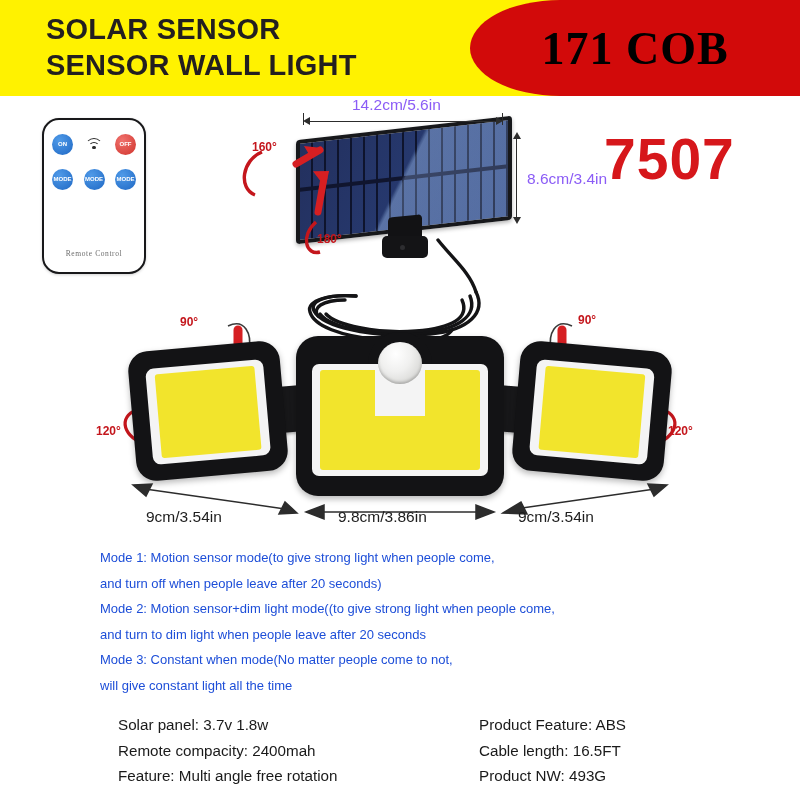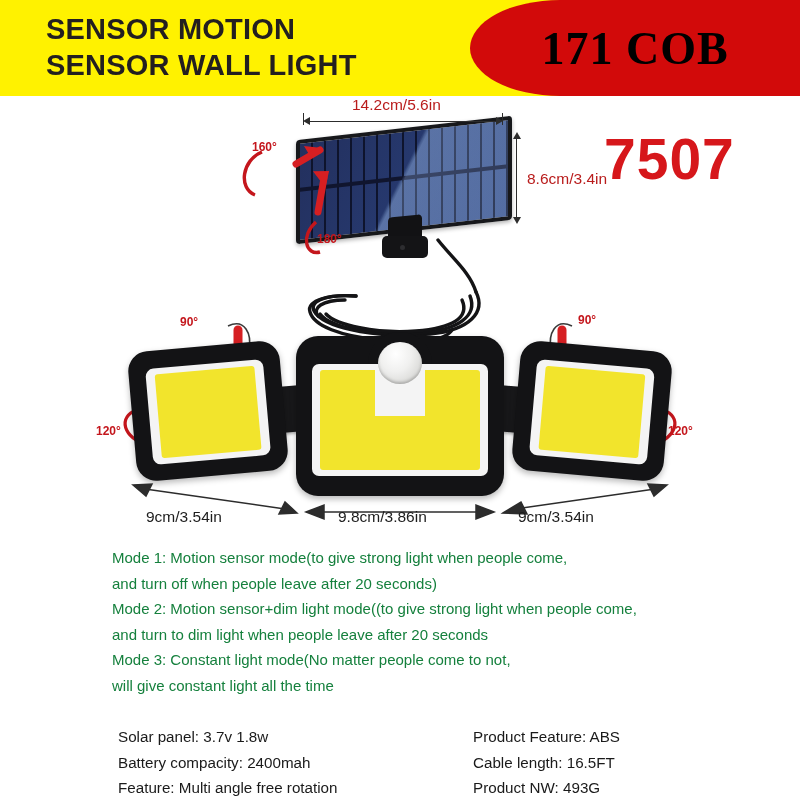--- a/index.html
+++ b/index.html
@@ -103,21 +103,21 @@
   .solar-base:after{content:"";position:absolute;left:18px;top:9px;
     width:5px;height:5px;border-radius:50%;background:#2d2d30;}
 
   
   .dim-top{position:absolute;left:303px;top:116px;width:200px;height:10px;}
   .dim-line-h{position:absolute;top:5px;left:6px;right:6px;height:1.4px;background:#2c2c2c;}
   .arw{position:absolute;width:0;height:0;}
   .arw-l{left:0;top:1.2px;border-top:4.2px solid transparent;border-bottom:4.2px solid transparent;border-right:7px solid #2c2c2c;}
   .arw-r{right:0;top:1.2px;border-top:4.2px solid transparent;border-bottom:4.2px solid transparent;border-left:7px solid #2c2c2c;}
   .dim-tick{position:absolute;width:1.4px;height:12px;background:#2c2c2c;top:-3px;}
-  .lbl-dim{position:absolute;font-size:15.5px;color:#b91c1c;
+  .lbl-dim{position:absolute;font-size:15.5px;color:#8b5cf6;
     font-family:"Liberation Sans", sans-serif;white-space:nowrap;}
 
   
   .dim-right{position:absolute;left:512px;top:132px;width:10px;height:92px;}
   .dim-line-v{position:absolute;left:4px;top:6px;bottom:6px;width:1.4px;background:#2c2c2c;}
   .arw-u{left:0.5px;top:0;border-left:4.2px solid transparent;border-right:4.2px solid transparent;border-bottom:7px solid #2c2c2c;}
   .arw-d{left:0.5px;bottom:0;border-left:4.2px solid transparent;border-right:4.2px solid transparent;border-top:7px solid #2c2c2c;}
 
   
   .lamps{position:absolute;left:120px;top:330px;width:560px;height:170px;}
@@ -158,49 +158,76 @@
   .ang-180{left:317px;top:232px;text-align:right;}
   .ang-90L{left:180px;top:315px;}
   .ang-120L{left:96px;top:424px;}
   .ang-90R{left:578px;top:313px;}
   .ang-120R{left:668px;top:424px;}
   .lbl-b{position:absolute;font-size:15.5px;color:#1d1d1d;white-space:nowrap;
     font-family:"Liberation Sans", sans-serif;}
 
   
   .modes{
-    position:absolute;left:112px;top:545px;width:600px;
-    font-size:15px;line-height:25.5px;color:#15803d;
+    position:absolute;left:100px;top:545px;width:600px;
+    font-size:13px;line-height:25.5px;color:#1d4ed8;
     font-family:"Liberation Sans", sans-serif;
   }
   .modes p{margin:0;white-space:nowrap;}
   .specs{position:absolute;left:118px;top:712px;width:620px;
-    display:flex;gap:0;margin-top:12px;}
+    display:flex;gap:6px;}
   .spec-col{font-size:15.2px;line-height:25.5px;color:#1a1a1a;
     font-family:"Liberation Sans", sans-serif;}
   .spec-col.left{width:355px;}
   .spec-col p{margin:0;white-space:nowrap;}
 </style>
 </head>
 <body>
 
 <div class="page">
 
   <div class="banner">
     <div class="banner-title">
-      <span>SENSOR MOTION</span>
+      <span>SOLAR SENSOR</span>
       <span>SENSOR WALL LIGHT</span>
     </div>
   </div>
   <div class="cob-pill">
     <div class="cob-pill-text">171 COB</div>
   </div>
 
   <div class="model-no">7507</div>
 
+  <div class="remote">
+    <div class="rem-row1">
+      <div class="btn-rnd btn-on">
+        <span>ON</span>
+      </div>
+      <div class="wifi-ic">
+        <i></i>
+          <i></i>
+          <span class="wifi-dot"></span>
+      </div>
+      <div class="btn-rnd btn-off">
+        <span>OFF</span>
+      </div>
+    </div>
+    <div class="rem-row2">
+      <div class="btn-rnd btn-mode">
+        <span>MODE</span>
+      </div>
+      <div class="btn-rnd btn-mode">
+        <span>MODE</span>
+      </div>
+      <div class="btn-rnd btn-mode">
+        <span>MODE</span>
+      </div>
+    </div>
+    <div class="rem-label">Remote Control</div>
+  </div>
 
   <div class="solar-wrap">
     <div class="solar-panel">
       <div class="cells"></div>
       <div class="cell-mid"></div>
       <div class="glare"></div>
     </div>
     <div class="solar-neck"></div>
     <div class="solar-base"></div>
   </div>
@@ -305,28 +332,28 @@
   </svg>
   <div class="lbl-b" style="left:146px;top:508px;">9cm/3.54in</div>
   <div class="lbl-b" style="left:338px;top:508px;">9.8cm/3.86in</div>
   <div class="lbl-b" style="left:518px;top:508px;">9cm/3.54in</div>
 
   <div class="modes">
     <p>Mode 1: Motion sensor mode(to give strong light when people come,</p>
     <p>and turn off when people leave after 20 seconds)</p>
     <p>Mode 2: Motion sensor+dim light mode((to give strong light when people come,</p>
     <p>and turn to dim light when people leave after 20 seconds</p>
-    <p>Mode 3: Constant light mode(No matter people come to not,</p>
+    <p>Mode 3: Constant when mode(No matter people come to not,</p>
     <p>will give constant light all the time</p>
   </div>
 
   <div class="specs">
     <div class="spec-col left">
       <p>Solar panel: 3.7v 1.8w</p>
-      <p>Battery compacity: 2400mah</p>
+      <p>Remote compacity: 2400mah</p>
       <p>Feature: Multi angle free rotation</p>
     </div>
     <div class="spec-col right">
       <p>Product Feature: ABS</p>
       <p>Cable length: 16.5FT</p>
       <p>Product NW: 493G</p>
     </div>
   </div>
 
 </div>

